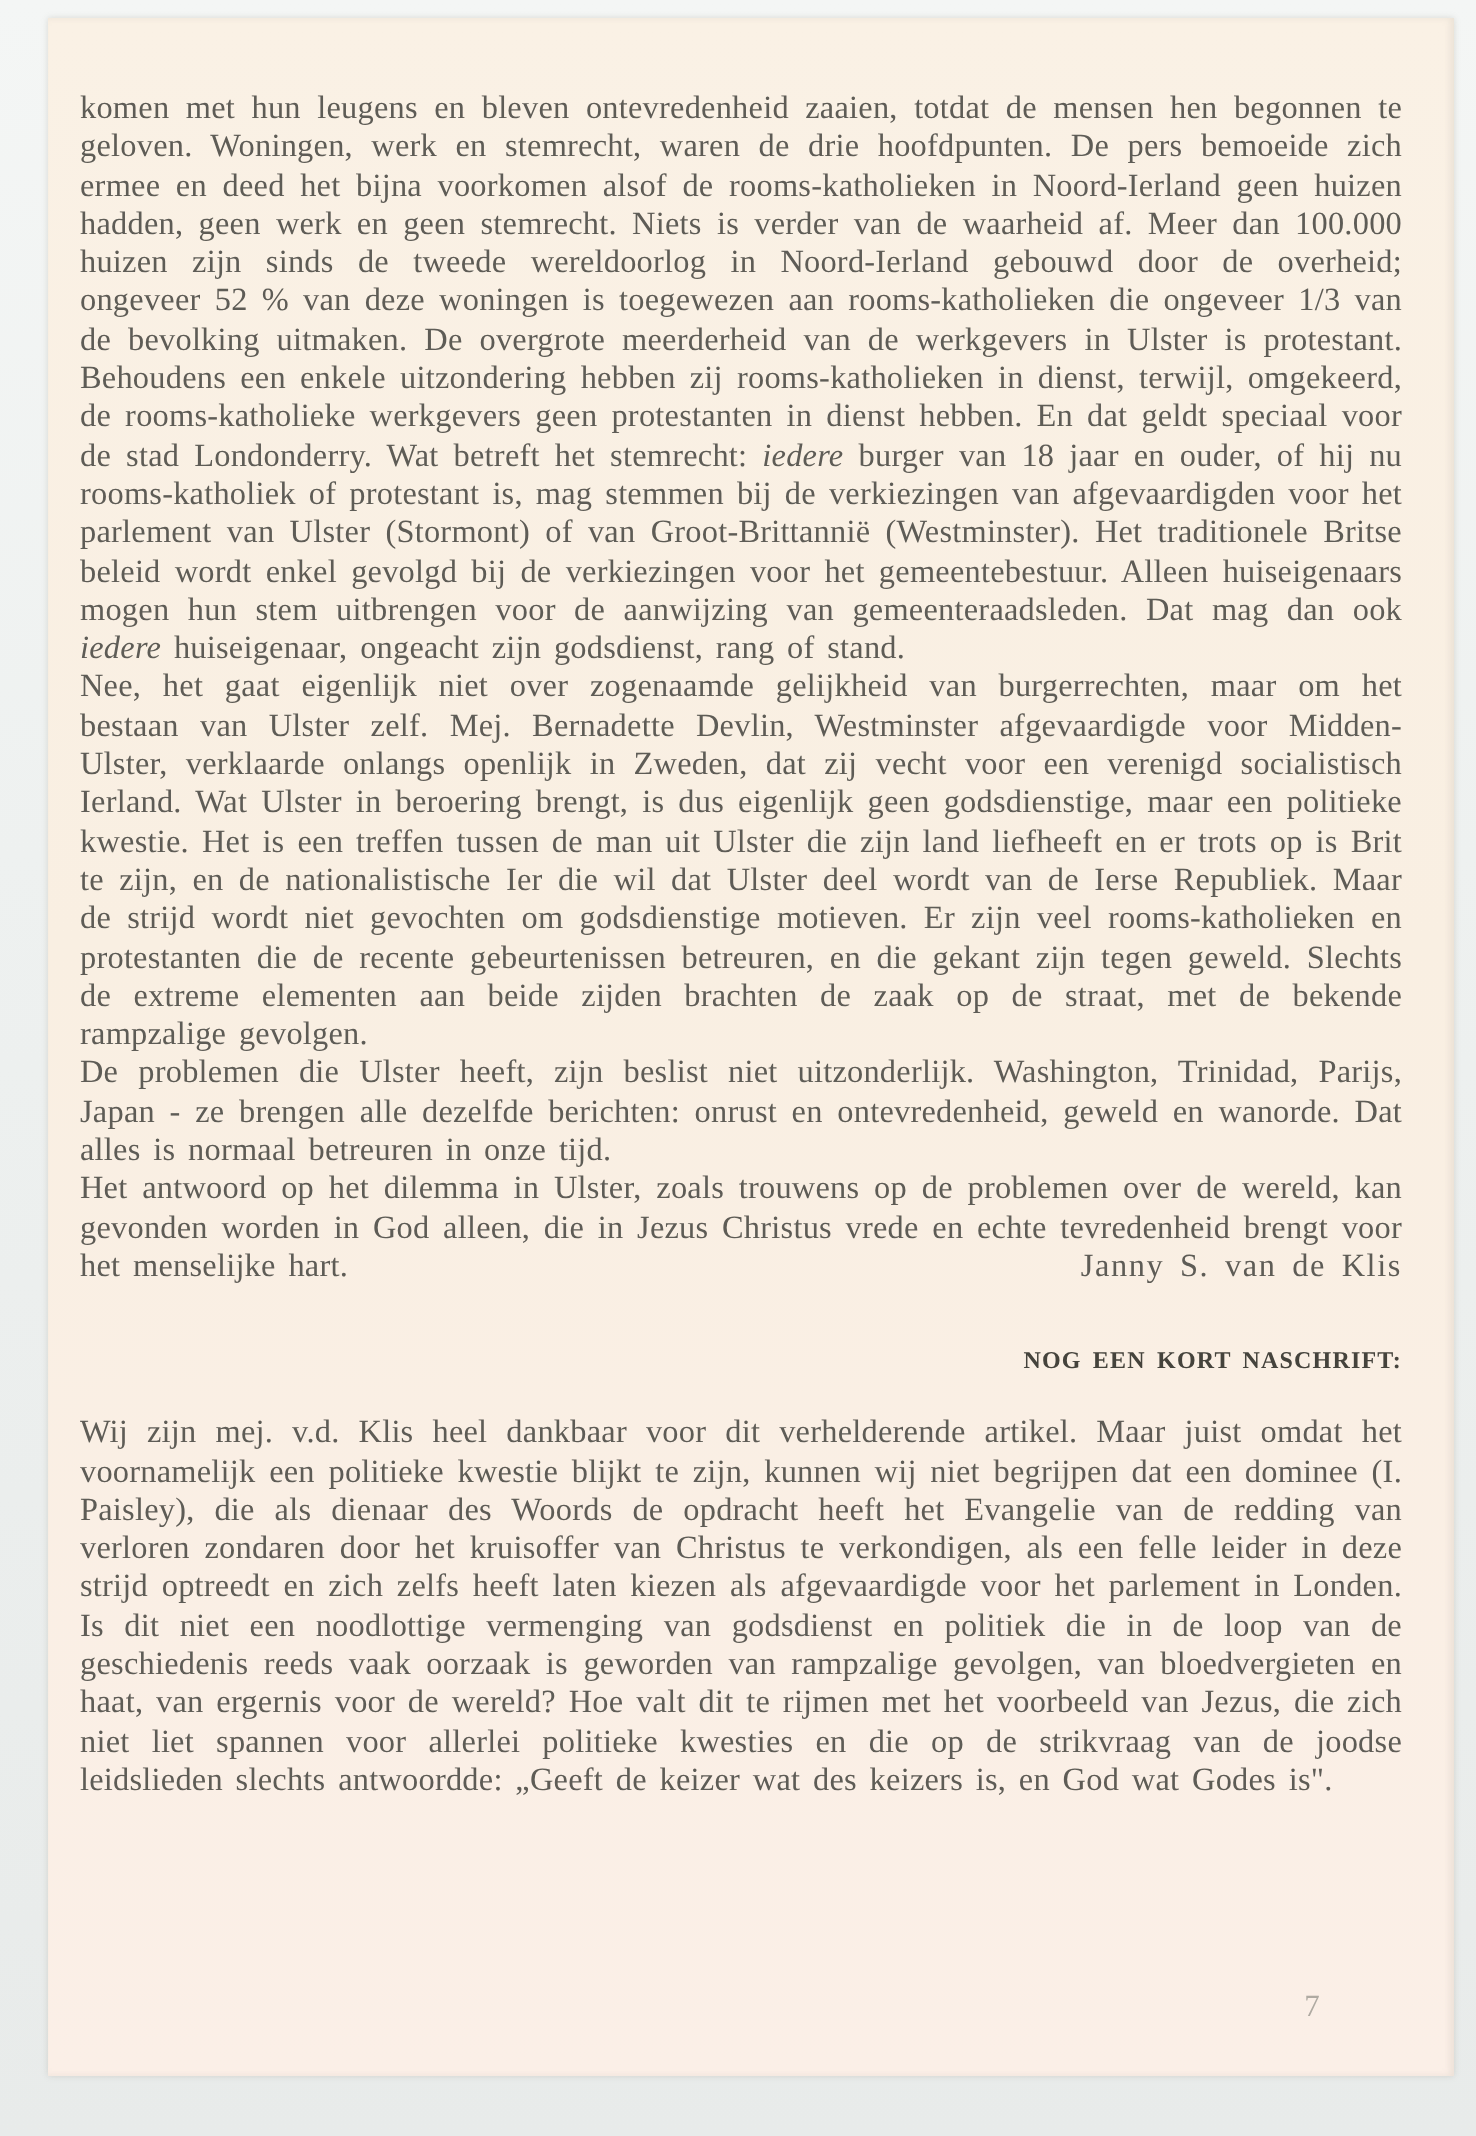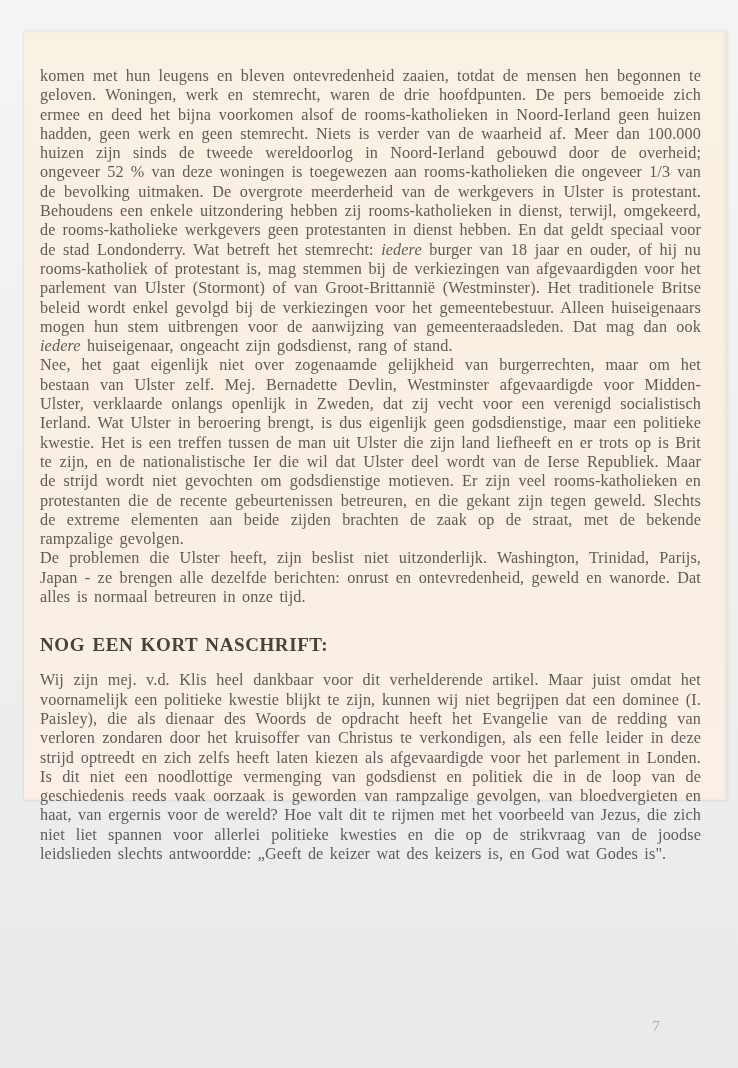--- a/index.html
+++ b/index.html
@@ -9,63 +9,64 @@
     --heading-ink:#45433c;
     --pagenum-ink:#aFaaa2;
   }
   html,body{margin:0;padding:0;}
   body{
     width:738px;height:1068px;position:relative;overflow:hidden;
     background:linear-gradient(180deg,#f4f6f5 0%, #eef1f0 40%, #e8ebea 100%);
     font-family:"Liberation Serif","DejaVu Serif",serif;
   }
   .paper{
-    position:absolute;left:24px;top:9px;width:703px;height:769px;
+    position:absolute;left:24px;top:9px;width:703px;height:1029px;
     background:linear-gradient(180deg,#faf1e5 0%, #f9efe2 45%, #fbefe7 100%);
     box-shadow:0 0 3px rgba(140,140,130,.28), inset -2px 0 3px rgba(210,200,190,.35);
-    margin-top:22px;
   }
   .content{
     position:absolute;left:16px;top:36px;width:661px;
   }
   p.para{
     margin:0;padding:0;
     font-size:16.2px;line-height:19.3px;
     color:var(--ink);
     text-align:justify;
     word-spacing:2.2px;letter-spacing:0.12px;
   }
   p.para .it{font-style:italic;}
   .sig{
     float:right;
     letter-spacing:0.8px;
     word-spacing:3px;
   }
   .ps-heading{
     margin:28px 0 17px 0;padding:0;
-    font-size:19px;line-height:19px;
+    font-size:12px;line-height:19px;
     font-weight:bold;
     color:var(--heading-ink);
     letter-spacing:0.6px;
     word-spacing:2px;
+    text-align:right;
   }
   .page-number{
     position:absolute;left:622px;top:986px;width:20px;
     font-size:15.5px;color:var(--pagenum-ink);text-align:center;
   }
 </style>
 </head>
 <body>
 
 <div class="paper">
   <div class="content">
     <div id="article-body">
         <p class="para"><span>komen met hun leugens en bleven ontevredenheid zaaien, totdat de mensen hen begonnen te geloven. Woningen, werk en stemrecht, waren de drie hoofdpunten. De pers bemoeide zich ermee en deed het bijna voorkomen alsof de rooms-katholieken in Noord-Ierland geen huizen hadden, geen werk en geen stemrecht. Niets is verder van de waarheid af. Meer dan 100.000 huizen zijn sinds de tweede wereldoorlog in Noord-Ierland gebouwd door de overheid; ongeveer 52 % van deze woningen is toegewezen aan rooms-katholieken die ongeveer 1/3 van de bevolking uitmaken. De overgrote meerderheid van de werkgevers in Ulster is protestant. Behoudens een enkele uitzondering hebben zij rooms-katholieken in dienst, terwijl, omgekeerd, de rooms-katholieke werkgevers geen protestanten in dienst hebben. En dat geldt speciaal voor de stad Londonderry. Wat betreft het stemrecht: </span><span class="it">iedere</span><span> burger van 18 jaar en ouder, of hij nu rooms-katholiek of protestant is, mag stemmen bij de verkiezingen van afgevaardigden voor het parlement van Ulster (Stormont) of van Groot-Brittannië (Westminster). Het traditionele Britse beleid wordt enkel gevolgd bij de verkiezingen voor het gemeentebestuur. Alleen huiseigenaars mogen hun stem uitbrengen voor de aanwijzing van gemeenteraadsleden. Dat mag dan ook </span><span class="it">iedere</span><span> huiseigenaar, ongeacht zijn godsdienst, rang of stand.</span></p>
         <p class="para"><span>Nee, het gaat eigenlijk niet over zogenaamde gelijkheid van burgerrechten, maar om het bestaan van Ulster zelf. Mej. Bernadette Devlin, Westminster afgevaardigde voor Midden-Ulster, verklaarde onlangs openlijk in Zweden, dat zij vecht voor een verenigd socialistisch Ierland. Wat Ulster in beroering brengt, is dus eigenlijk geen godsdienstige, maar een politieke kwestie. Het is een treffen tussen de man uit Ulster die zijn land liefheeft en er trots op is Brit te zijn, en de nationalistische Ier die wil dat Ulster deel wordt van de Ierse Republiek. Maar de strijd wordt niet gevochten om godsdienstige motieven. Er zijn veel rooms-katholieken en protestanten die de recente gebeurtenissen betreuren, en die gekant zijn tegen geweld. Slechts de extreme elementen aan beide zijden brachten de zaak op de straat, met de bekende rampzalige gevolgen.</span></p>
         <p class="para"><span>De problemen die Ulster heeft, zijn beslist niet uitzonderlijk. Washington, Trinidad, Parijs, Japan - ze brengen alle dezelfde berichten: onrust en ontevredenheid, geweld en wanorde. Dat alles is normaal betreuren in onze tijd.</span></p>
+        <p class="para"><span>Het antwoord op het dilemma in Ulster, zoals trouwens op de problemen over de wereld, kan gevonden worden in God alleen, die in Jezus Christus vrede en echte tevredenheid brengt voor het menselijke hart. </span><span class="sig">Janny S. van de Klis</span></p>
       </div>
     <h2 class="ps-heading">NOG EEN KORT NASCHRIFT:</h2>
     <div id="postscript-body">
         <p class="para"><span>Wij zijn mej. v.d. Klis heel dankbaar voor dit verhelderende artikel. Maar juist omdat het voornamelijk een politieke kwestie blijkt te zijn, kunnen wij niet begrijpen dat een dominee (I. Paisley), die als dienaar des Woords de opdracht heeft het Evangelie van de redding van verloren zondaren door het kruisoffer van Christus te verkondigen, als een felle leider in deze strijd optreedt en zich zelfs heeft laten kiezen als afgevaardigde voor het parlement in Londen. Is dit niet een noodlottige vermenging van godsdienst en politiek die in de loop van de geschiedenis reeds vaak oorzaak is geworden van rampzalige gevolgen, van bloedvergieten en haat, van ergernis voor de wereld? Hoe valt dit te rijmen met het voorbeeld van Jezus, die zich niet liet spannen voor allerlei politieke kwesties en die op de strikvraag van de joodse leidslieden slechts antwoordde: „Geeft de keizer wat des keizers is, en God wat Godes is".</span></p>
       </div>
   </div>
   <div class="page-number">7</div>
 </div>
 
 </body></html>

